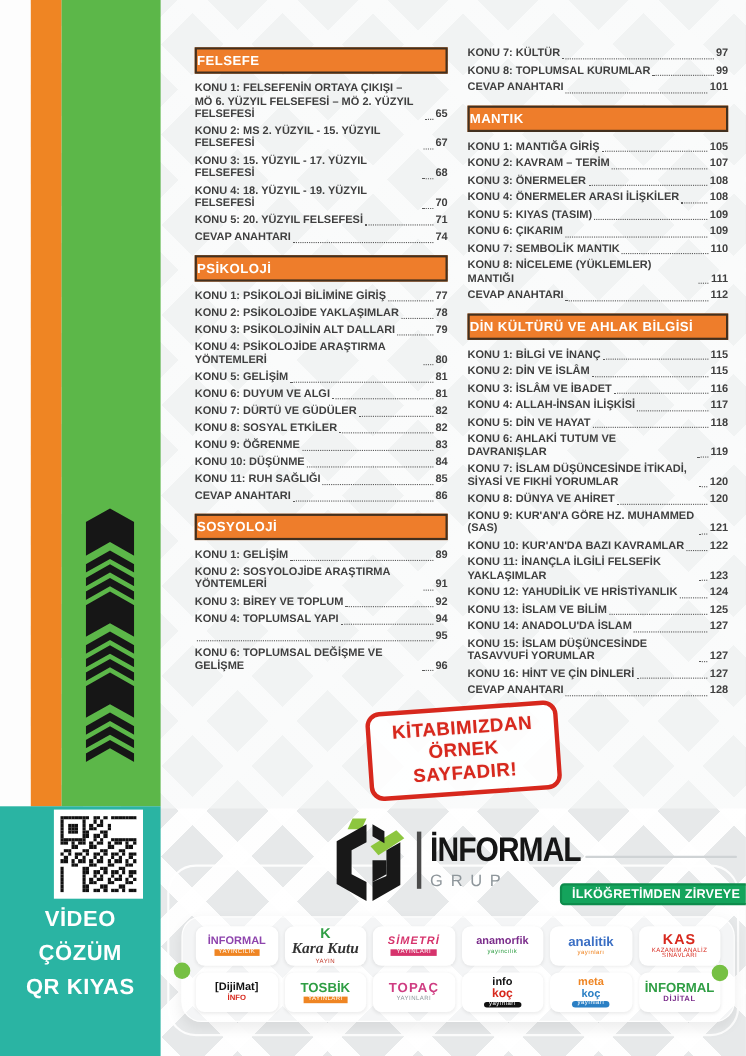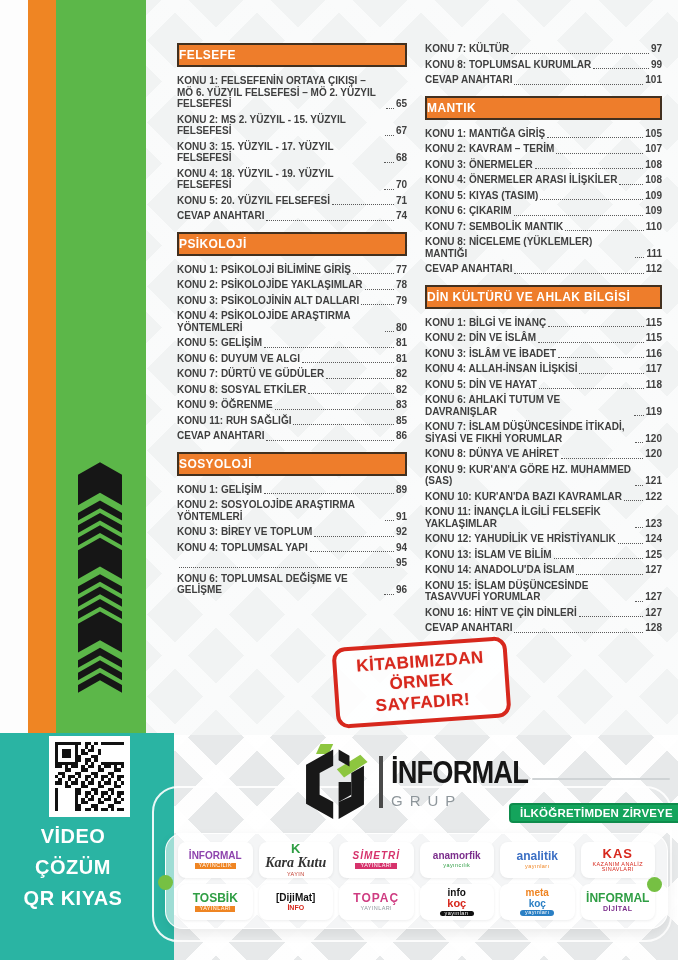--- a/index.html
+++ b/index.html
@@ -15,21 +15,21 @@
     background-image:
       repeating-linear-gradient(45deg, rgba(255,255,255,0) 0 40px, rgba(255,255,255,.95) 40px 58px),
       repeating-linear-gradient(-45deg, rgba(255,255,255,0) 0 40px, rgba(255,255,255,.95) 40px 58px);
   }
   .veil{position:absolute;left:146px;top:0;right:0;height:735px;background:rgba(247,248,249,.62);}
   
   .white-margin{position:absolute;left:0;top:0;width:28px;height:733px;background:#fdfdfd;}
   .orange-stripe{position:absolute;left:28px;top:0;width:28px;height:733px;background:var(--sidebar_orange);}
   .green-bar{position:absolute;left:56px;top:0;width:90px;height:733px;background:var(--sidebar_green);}
   .chevrons{position:absolute;left:78px;top:458px;}
-  .teal-block{position:absolute;left:0;top:733px;width:174px;height:227px;background:var(--teal);}
+  .teal-block{position:absolute;left:0;top:733px;width:146px;height:227px;background:var(--teal);}
   .qr-pad{position:absolute;left:49px;top:3px;width:69px;height:69px;background:#fff;padding:6px;}
   #qr{display:grid;grid-template-columns:repeat(21,1fr);width:69px;height:69px;}
   #qr div{background:#fff;} #qr div.on{background:#111;}
   .video-text{position:absolute;left:0;top:88px;width:146px;text-align:center;color:#fff;
     font-weight:bold;font-size:20px;line-height:31px;letter-spacing:.5px;}
   
   .col{position:absolute;top:43px;}
   .col-left{left:177px;width:230px;}
   .col-right{left:425px;width:237px;}
   .toc-header{background:var(--header_orange);border:2px solid var(--header_border);
@@ -636,20 +636,25 @@
       <span class="toc-title">KONU 8: SOSYAL ETKİLER</span>
       <span class="leader"></span>
       <span class="toc-page">82</span>
     </div>
     <div class="toc-row">
       <span class="toc-title">KONU 9: ÖĞRENME</span>
       <span class="leader"></span>
       <span class="toc-page">83</span>
     </div>
     <div class="toc-row">
+      <span class="toc-title">KONU 10: DÜŞÜNME</span>
+      <span class="leader"></span>
+      <span class="toc-page">84</span>
+    </div>
+    <div class="toc-row">
       <span class="toc-title">KONU 11: RUH SAĞLIĞI</span>
       <span class="leader"></span>
       <span class="toc-page">85</span>
     </div>
     <div class="toc-row">
       <span class="toc-title">CEVAP ANAHTARI</span>
       <span class="leader"></span>
       <span class="toc-page">86</span>
     </div>
     <div class="toc-header">SOSYOLOJİ</div>
@@ -876,27 +881,27 @@
       <span class="sb">yayıncılık</span>
     </div>
     <div class="pub p15">
       <span class="nm">analitik</span>
       <span class="sb">yayınları</span>
     </div>
     <div class="pub p16">
       <span class="nm">KAS</span>
       <span class="sb">KAZANIM ANALİZ SINAVLARI</span>
     </div>
+    <div class="pub p21">
+      <span class="nm">[DijiMat]</span>
+      <span class="nm2">İNFO</span>
+    </div>
     <div class="pub p22">
       <span class="nm">TOSBİK</span>
       <span class="sb">YAYINLARI</span>
-    </div>
-    <div class="pub p21">
-      <span class="nm">[DijiMat]</span>
-      <span class="nm2">İNFO</span>
     </div>
     <div class="pub p23">
       <span class="nm">TOPAÇ</span>
       <span class="sb">YAYINLARI</span>
     </div>
     <div class="pub p24">
       <span class="nm">info</span>
       <span class="nm2">koç</span>
       <span class="sb">yayınları</span>
     </div>

